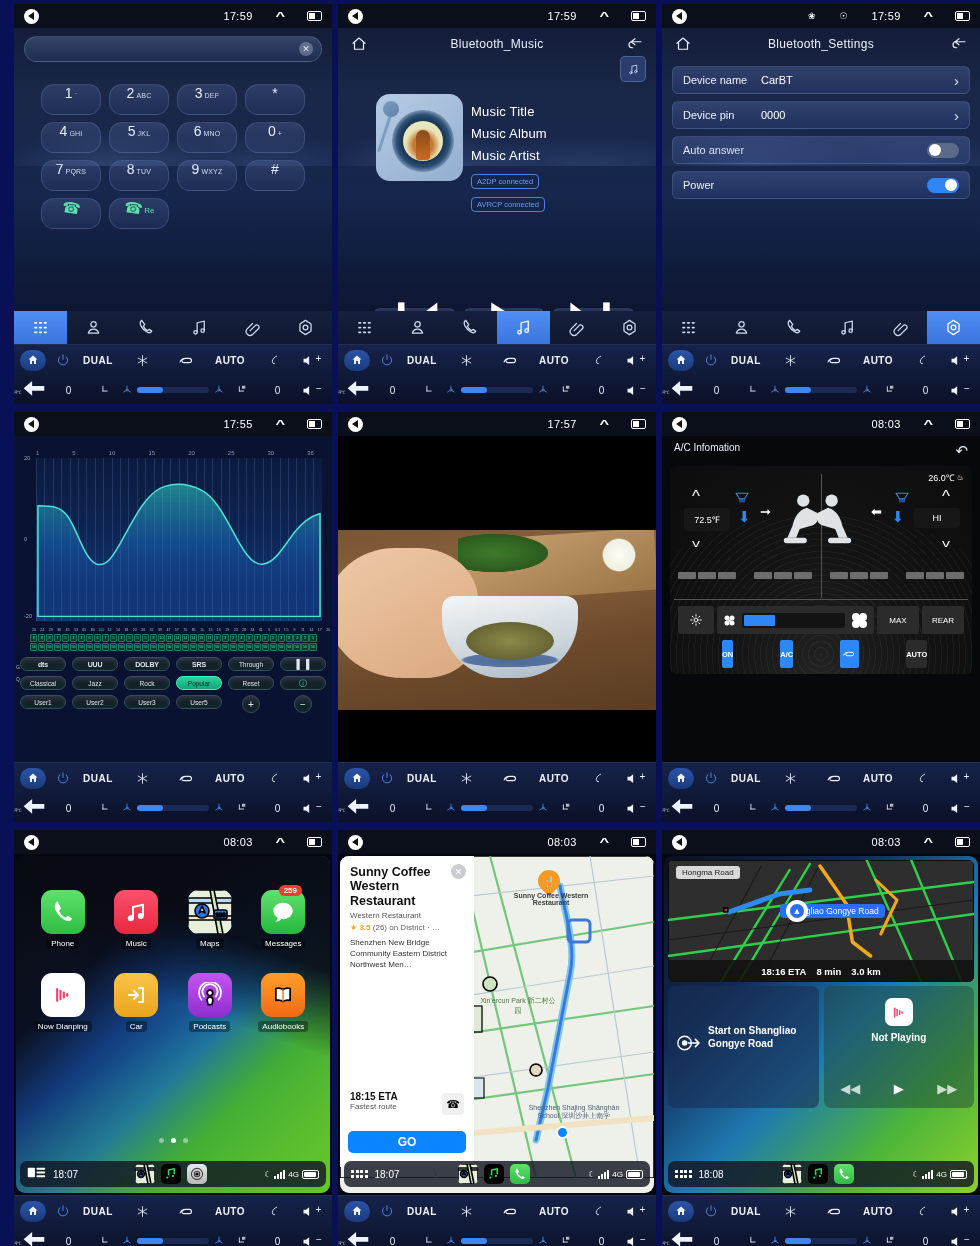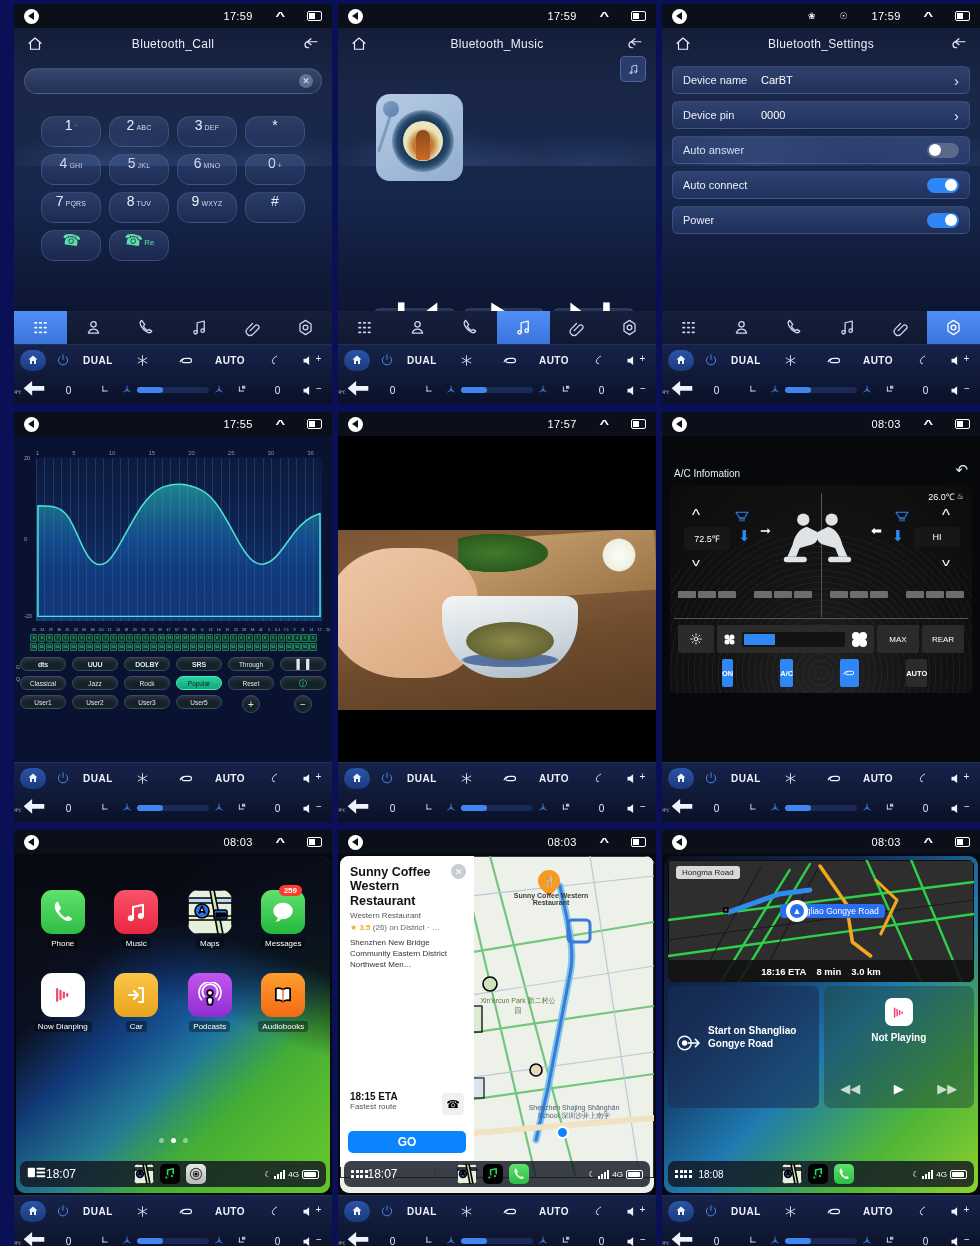--- a/index.html
+++ b/index.html
@@ -219,21 +219,21 @@
   .vid-img .bowl{position:absolute;left:104px;top:66px;width:136px;height:82px;
     border-radius:12px 12px 60px 60px;background:linear-gradient(170deg,#f3f5f6,#cdd6dd 60%,#aab8c4);
     overflow:hidden;}
   .vid-img .bowl::after{content:"";position:absolute;left:14px;bottom:10px;width:108px;height:16px;
     border-radius:50%;background:radial-gradient(ellipse,#1e3f7a,#2a4e8e 60%,transparent 65%);opacity:.7;}
   .vid-img .tea{position:absolute;left:128px;top:92px;width:88px;height:38px;border-radius:50%;
     background:radial-gradient(ellipse,#8d8a4b 0%,#6f6d39 55%,#565526 100%);}
 
   
   .ac-body{position:absolute;inset:24px 0 60px 0;background:#06080c;}
-  .ac-title{display:flex;align-items:flex-end;padding:6px 12px 2px;color:#e6ecf7;font-size:10px;margin-top:19px;}
+  .ac-title{display:flex;align-items:flex-start;padding:6px 12px 2px;color:#e6ecf7;font-size:10px;}
   .ac-title .bk{margin-left:auto;font-size:15px;}
   .ac-panel{margin:4px 8px 0;height:208px;border-radius:6px;position:relative;overflow:hidden;
     background:radial-gradient(ellipse at 50% 115%, #262626 0%, #141414 45%, #0c0c0c 100%);}
   .ac-arc{position:absolute;left:-20%;bottom:-120px;width:140%;height:280px;border-radius:50%;
     background:repeating-radial-gradient(circle at 50% 50%, rgba(120,120,120,.10) 0 1px, transparent 1px 6px);}
   .ac-temp{position:absolute;right:8px;top:5px;color:#fff;font-size:9px;display:flex;gap:2px;align-items:center;}
   .ac-vline{position:absolute;left:50%;top:8px;height:124px;border-left:1px solid #555;}
   .ac-hline{position:absolute;left:4px;right:4px;top:133px;border-top:1px solid #555;}
   .ac-chev{position:absolute;color:#fff;font-size:17px;line-height:1;}
   .ac-box{position:absolute;background:#171717;color:#fff;font-size:9px;border-radius:3px;
@@ -271,21 +271,21 @@
   .cp-ic{width:44px;height:44px;border-radius:11px;position:relative;overflow:hidden;
     display:flex;align-items:center;justify-content:center;}
   .cp-lab{margin-top:4px;font-size:8px;color:#fff;background:rgba(0,0,0,.35);padding:1px 4px;border-radius:3px;}
   .cp-badge{position:absolute;top:-5px;right:18px;background:#ff3b30;color:#fff;font-size:8px;
     border-radius:9px;padding:1px 5px;font-weight:bold;z-index:3;}
   .cp-dots{position:absolute;left:0;right:0;bottom:50px;display:flex;justify-content:center;gap:7px;}
   .cp-dot{width:5px;height:5px;border-radius:50%;background:rgba(255,255,255,.45);}
   .cp-dot.a{background:#fff;}
   .cp-dock{position:absolute;left:4px;right:4px;bottom:6px;height:26px;border-radius:7px;
     background:rgba(18,22,34,.82);display:flex;align-items:center;padding:0 7px;}
-  .cp-dock .tm{color:#fff;font-size:12px;margin-left:0;}
+  .cp-dock .tm{color:#fff;font-size:10px;margin-left:7px;}
   .cp-dockmid{margin-left:auto;margin-right:auto;display:flex;gap:6px;}
   .cp-dockic{width:20px;height:20px;border-radius:5px;display:flex;align-items:center;justify-content:center;
     font-size:11px;overflow:hidden;}
   .cp-dockright{display:flex;align-items:center;gap:3px;color:#fff;font-size:8px;}
   .cp-batt{width:17px;height:9px;border:1px solid #fff;border-radius:2px;position:relative;}
   .cp-batt::after{content:"";position:absolute;left:1px;top:1px;bottom:1px;right:2px;background:#fff;border-radius:1px;}
   .cp-grid9{display:grid;grid-template-columns:repeat(4,3px);grid-template-rows:repeat(2,3px);gap:1.5px;}
   .cp-grid9 i{background:#fff;border-radius:.5px;}
 
   
@@ -353,35 +353,20 @@
   <div class="unit bt-bg">
     <div class="statusbar">
       <div class="sb-back"></div>
       <div class="sb-right">
         <span class="sb-time">17:59</span>
         <span class="chev">^</span>
         <span class="sb-rect"></span>
       </div>
     </div>
     <div class="bt-mountain"></div>
-    <div class="bt-head">
-      <span class="ic">
-        <svg viewBox="0 0 24 24">
-            <path d="M4 11l8-7 8 7"></path>
-            <path d="M6 10v9h12v-9"></path>
-          </svg>
-      </span>
-      <span class="t">Bluetooth_Call</span>
-      <span class="ic">
-        <svg viewBox="0 0 24 24">
-            <path d="M20 9H8a4 4 0 000 8h1"></path>
-            <path d="M12 5L7 9l5 4"></path>
-          </svg>
-      </span>
-    </div>
     <div class="dial-input">
       <span></span>
       <span class="xbtn">✕</span>
     </div>
 
     <div class="keypad">
       <div class="key">
           <span class="n">1</span>
           <span class="s">¨</span>
         </div>
@@ -589,20 +574,27 @@
           <circle cx="7" cy="18" r="2"></circle>
           <circle cx="16" cy="16" r="2"></circle>
         </svg>
     </div>
     <div class="vinyl">
       <div class="disc"></div>
         <div class="art"></div>
         <div class="arm"></div>
         <div class="tone"></div>
     </div>
+    <div class="mus-info">
+      <div class="l">Music Title</div>
+      <div class="l">Music Album</div>
+      <div class="l">Music Artist</div>
+      <div><span class="badge">A2DP  connected</span></div>
+      <div><span class="badge">AVRCP connected</span></div>
+    </div>
     <div class="mus-ctrl">
       <div class="mus-btn">
           <svg viewBox="0 0 24 24" class="fil">
             <path d="M7 5h2v14H7z"></path>
             <path d="M19 5l-9 7 9 7z"></path>
           </svg>
         </div>
       <div class="mus-btn">
           <svg viewBox="0 0 24 24" class="fil">
             <path d="M8 5l11 7-11 7z"></path>
@@ -768,26 +760,20 @@
         <span class="arrow">›</span>
       </div>
       <div class="set-row">
         <span class="k">Device pin</span>
         <span class="v">0000</span>
         <span class="arrow">›</span>
       </div>
       <div class="set-row">
         <span class="k" style="min-width:auto">Auto answer</span>
         <span class="toggle">
-            <span class="knob"></span>
-          </span>
-      </div>
-      <div class="set-row">
-        <span class="k" style="min-width:auto">Auto connect</span>
-        <span class="toggle on">
             <span class="knob"></span>
           </span>
       </div>
       <div class="set-row">
         <span class="k" style="min-width:auto">Power</span>
         <span class="toggle on">
             <span class="knob"></span>
           </span>
       </div>
     </div>

